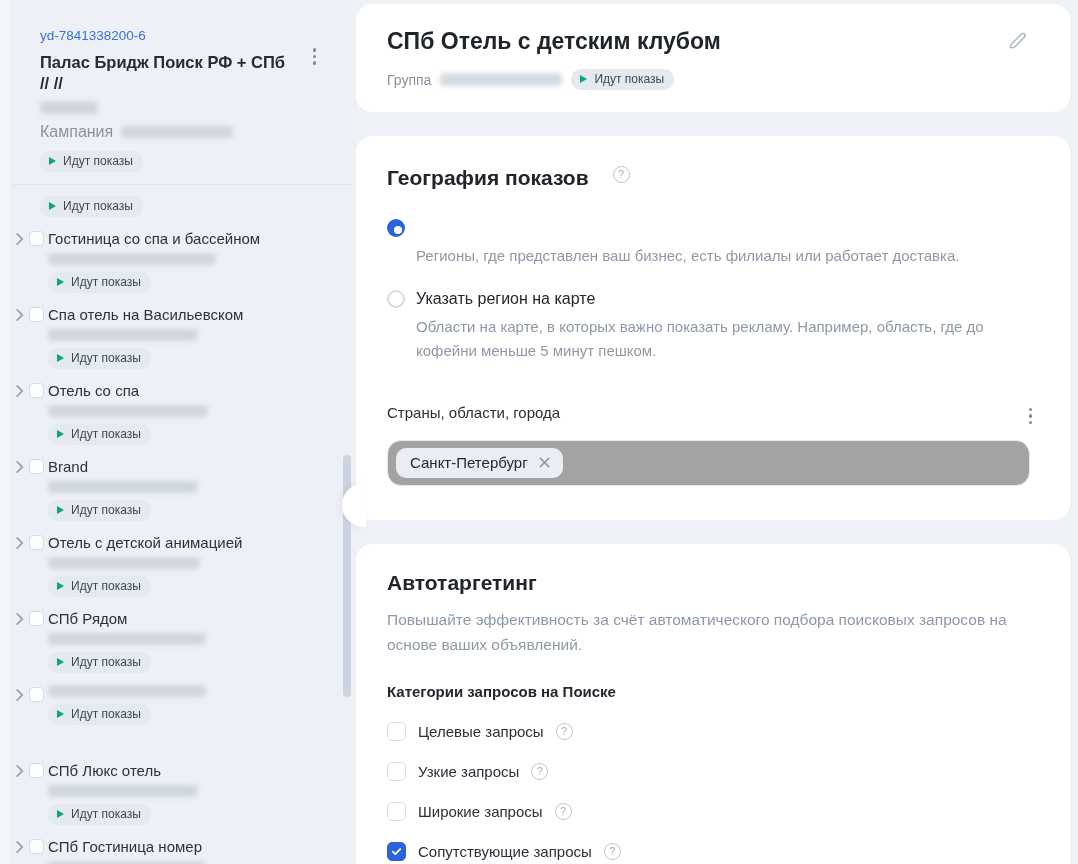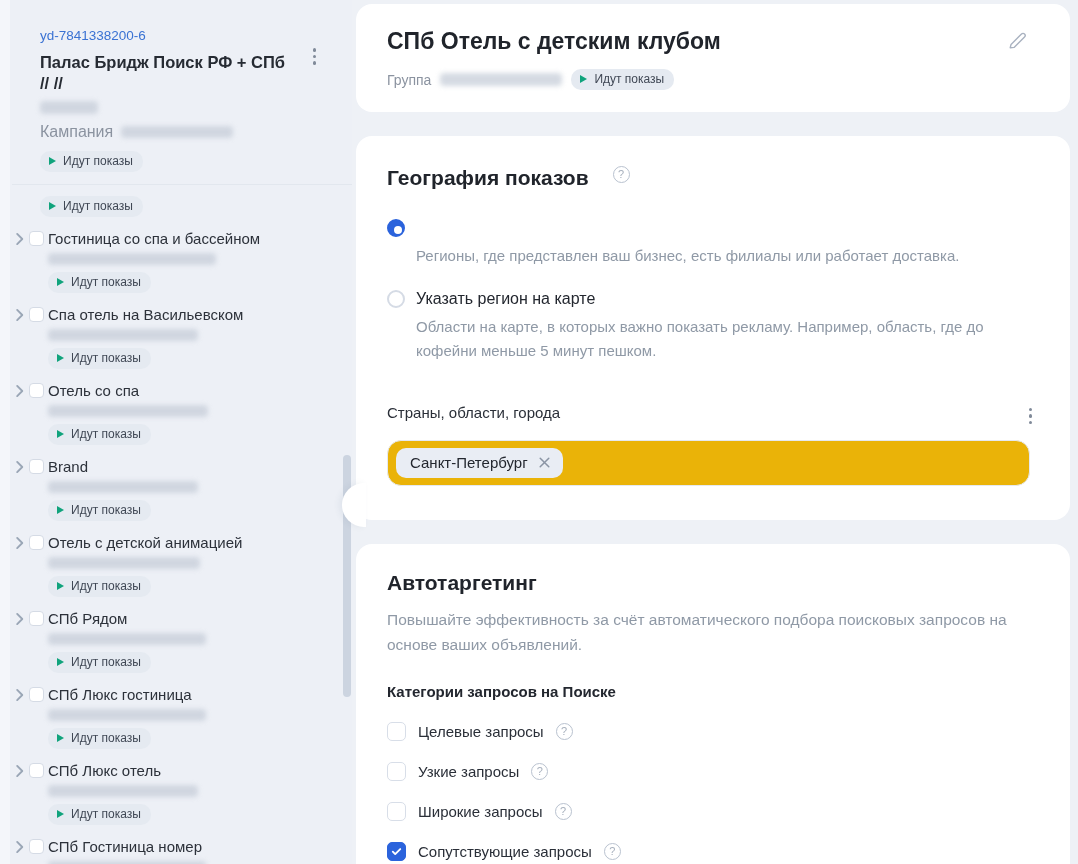--- a/index.html
+++ b/index.html
@@ -52,21 +52,21 @@
   .radio-main { display:flex; align-items:center; gap:11px; cursor:pointer; }
   .radio { width:18px; height:18px; border-radius:50%; border:2px solid #d5dbe5; background:#fff; flex:0 0 auto; position:relative; }
   .radio.selected { border-color:#2b63dc; background:#2b63dc; }
   .radio.selected::after { content:""; position:absolute; left:5px; top:5px; width:8px; height:8px; background:#fff; border-radius:50%; }
   .radio-label { font-size:16px; color:#23272f; }
   .radio-desc { margin:7px 0 0 29px; font-size:15px; color:#8f99a6; line-height:1.55; max-width:615px; }
   .regions-row { display:flex; justify-content:space-between; margin-top:42px; }
   .regions-label { font-size:15px; color:#2a2f38; }
   .kebab2 { display:flex; flex-direction:column; gap:3px; padding:4px; cursor:pointer; margin-right:-6px; }
   .kebab2 i { width:3.5px; height:3.5px; border-radius:50%; background:#808a99; }
-  .regions-input { margin-top:12px; min-height:46px; border:1px solid #e5e9f0; border-radius:14px; background:#eab308; display:flex; align-items:center; padding:6px 8px; cursor:text; }
+  .regions-input { margin-top:12px; min-height:46px; border:1px solid #e5e9f0; border-radius:14px; background:#a3a3a3; display:flex; align-items:center; padding:6px 8px; cursor:text; }
   .tag { display:inline-flex; align-items:center; gap:9px; background:#e9edf4; border-radius:10px; padding:6px 11px 7px 14px; font-size:15px; color:#23272f; }
   .tag-close { display:flex; cursor:pointer; }
   .card-auto { padding:27px 40px 40px 31px; }
   .section-desc { margin-top:13px; font-size:15.5px; color:#8f99a6; line-height:1.6; max-width:655px; }
   .subheading { margin-top:25px; font-size:15px; font-weight:700; color:#23272f; }
   .check-list { margin-top:22px; }
   .check-row { display:flex; align-items:center; gap:12px; margin-bottom:21px; cursor:pointer; }
   .checkbox { width:19px; height:19px; border:1.5px solid #d8dee8; border-radius:5px; background:#fff; flex:0 0 auto; display:flex; align-items:center; justify-content:center; }
   .checkbox svg { display:none; }
   .checkbox.checked { background:#2b63dc; border-color:#2b63dc; }
@@ -184,21 +184,20 @@
           <span class="play-icon"></span>
           <span>Идут показы</span>
         </div>
     </div>
 
     <div class="group-item">
       <span class="chevron"><svg width="18" height="18" viewBox="0 0 16 16">
             <path d="M5.5 3.5L10 8l-4.5 4.5" fill="none" stroke="currentColor" stroke-width="1.7" stroke-linecap="round" stroke-linejoin="round"></path>
           </svg></span>
       <span class="g-check"></span>
-      <div class="group-title">СПб Люкс гостиница</div>
       <div class="group-id blur" style="width:158px;"></div>
       <div class="group-badge badge">
           <span class="play-icon"></span>
           <span>Идут показы</span>
         </div>
     </div>
 
     <div class="group-item">
       <span class="chevron"><svg width="18" height="18" viewBox="0 0 16 16">
             <path d="M5.5 3.5L10 8l-4.5 4.5" fill="none" stroke="currentColor" stroke-width="1.7" stroke-linecap="round" stroke-linejoin="round"></path>

